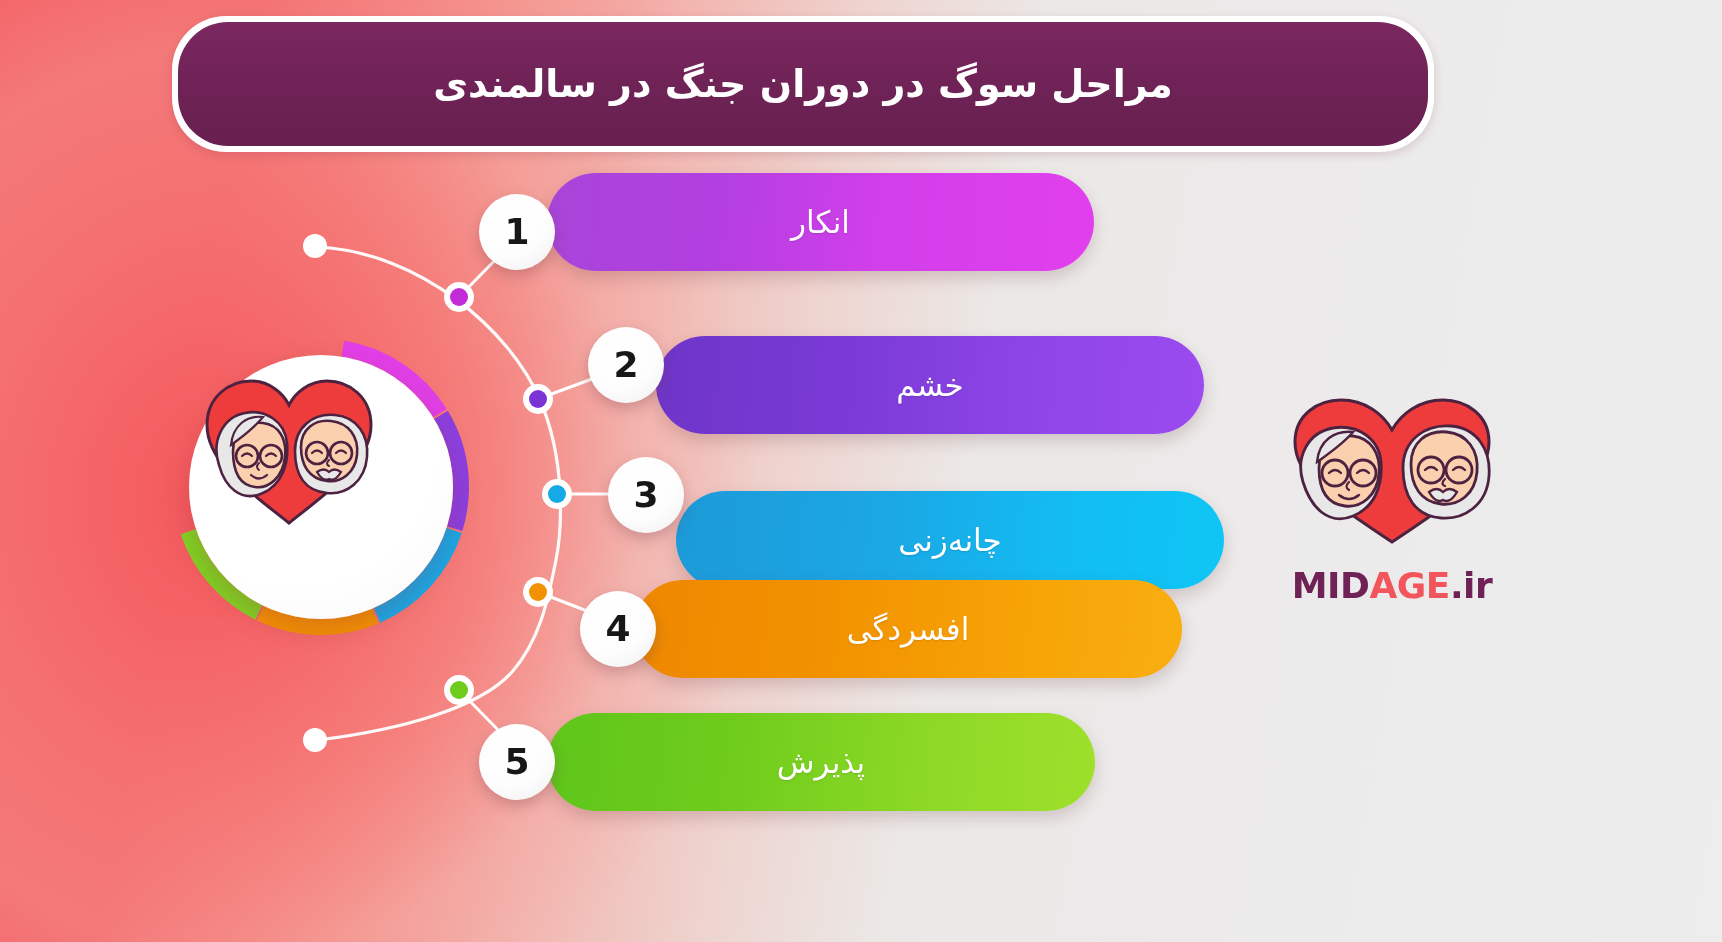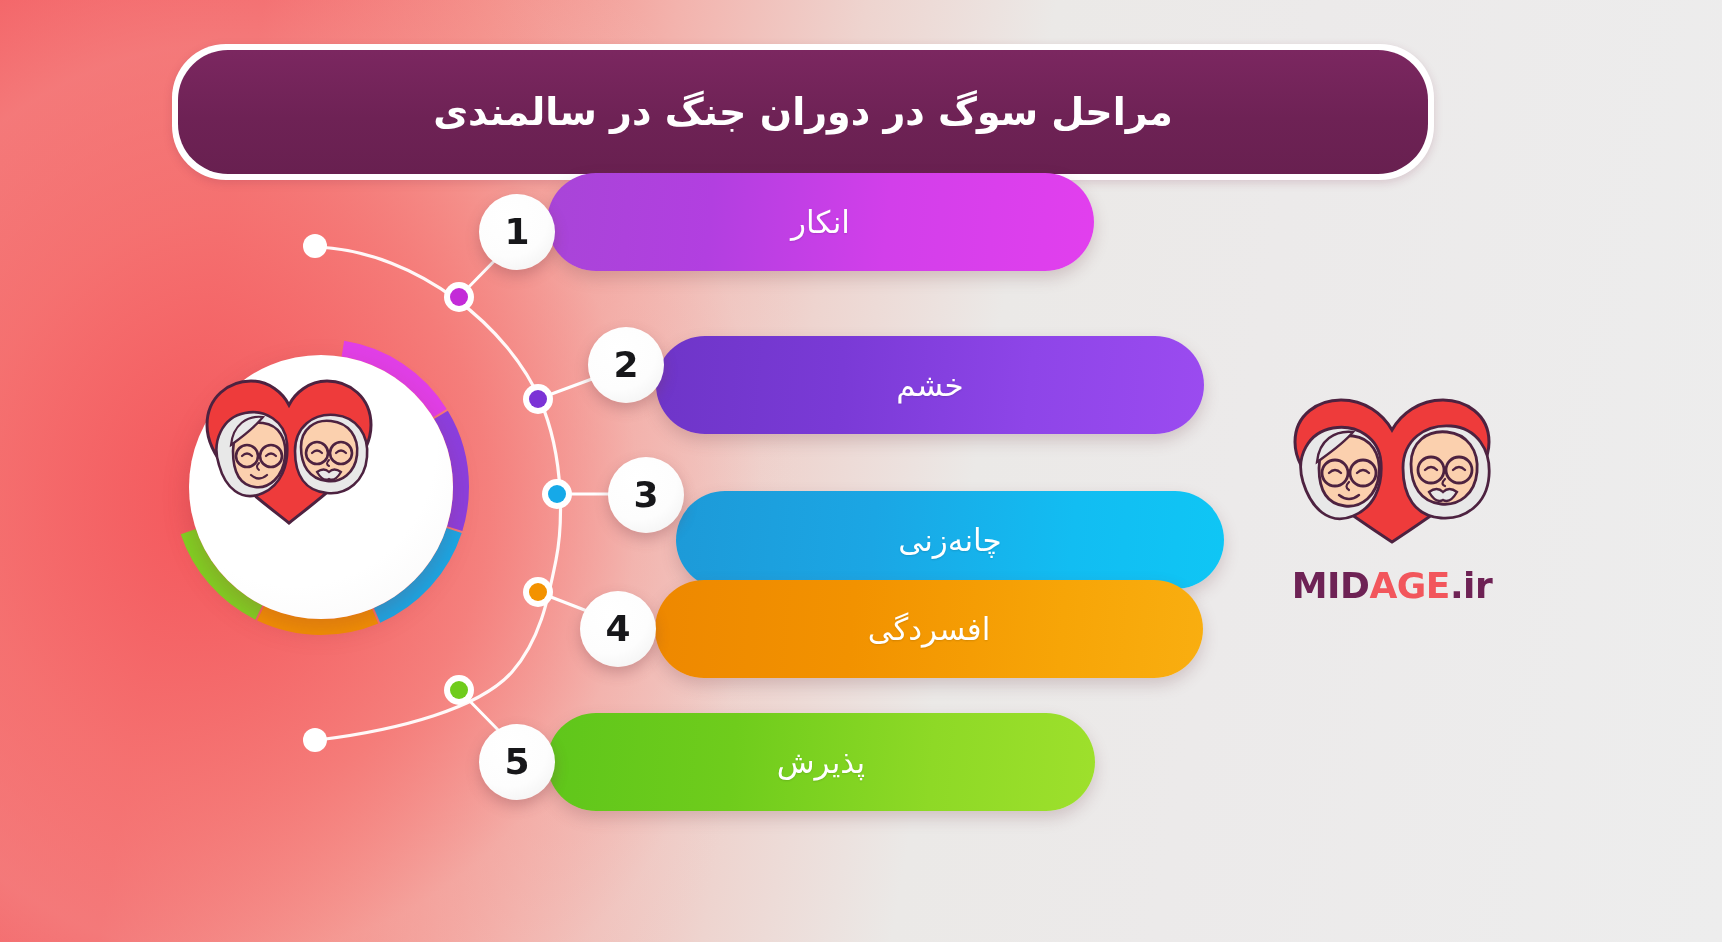--- a/index.html
+++ b/index.html
@@ -31,21 +31,21 @@
                 rgba(245,120,118,.78) 38%,
                 rgba(244,170,164,.42) 60%,
                 rgba(240,215,210,.10) 78%,
                 rgba(255,255,255,0) 88%);
     pointer-events:none;
   }
 
   
   .title-wrap{
     position:absolute;
-    left:172px; top:44px;
+    left:172px; top:16px;
     width:1262px; height:136px;
     border-radius:54px;
     background:#ffffff;
     padding:6px;
     box-shadow:0 3px 10px rgba(120,40,70,.18);
     z-index:6;
   }
   .title-bar{
     width:100%; height:100%;
     border-radius:50px;
@@ -282,21 +282,21 @@
     <div class="pill" style="left:676px; top:446px; width:548px;
                 background:linear-gradient(95deg,#1D9AD8 0%,#1BA6E4 36%,#12BDF2 72%,#0FC6F5 100%);margin-top:45px;">
       <span class="pill-label">چانه‌زنی</span>
     </div>
     <div class="numcap" style="left:608px; top:457px;">
       <span>3</span>
     </div>
   </div>
 
   <div class="row">
-    <div class="pill" style="left:655px; top:580px; width:548px;
+    <div class="pill" style="left:634px; top:580px; width:548px;
                 background:linear-gradient(95deg,#EE8800 0%,#F29200 36%,#F7A507 74%,#F9AE10 100%);">
       <span class="pill-label">افسردگی</span>
     </div>
     <div class="numcap" style="left:580px; top:591px;">
       <span>4</span>
     </div>
   </div>
 
   <div class="row">
     <div class="pill" style="left:547px; top:713px; width:548px;

